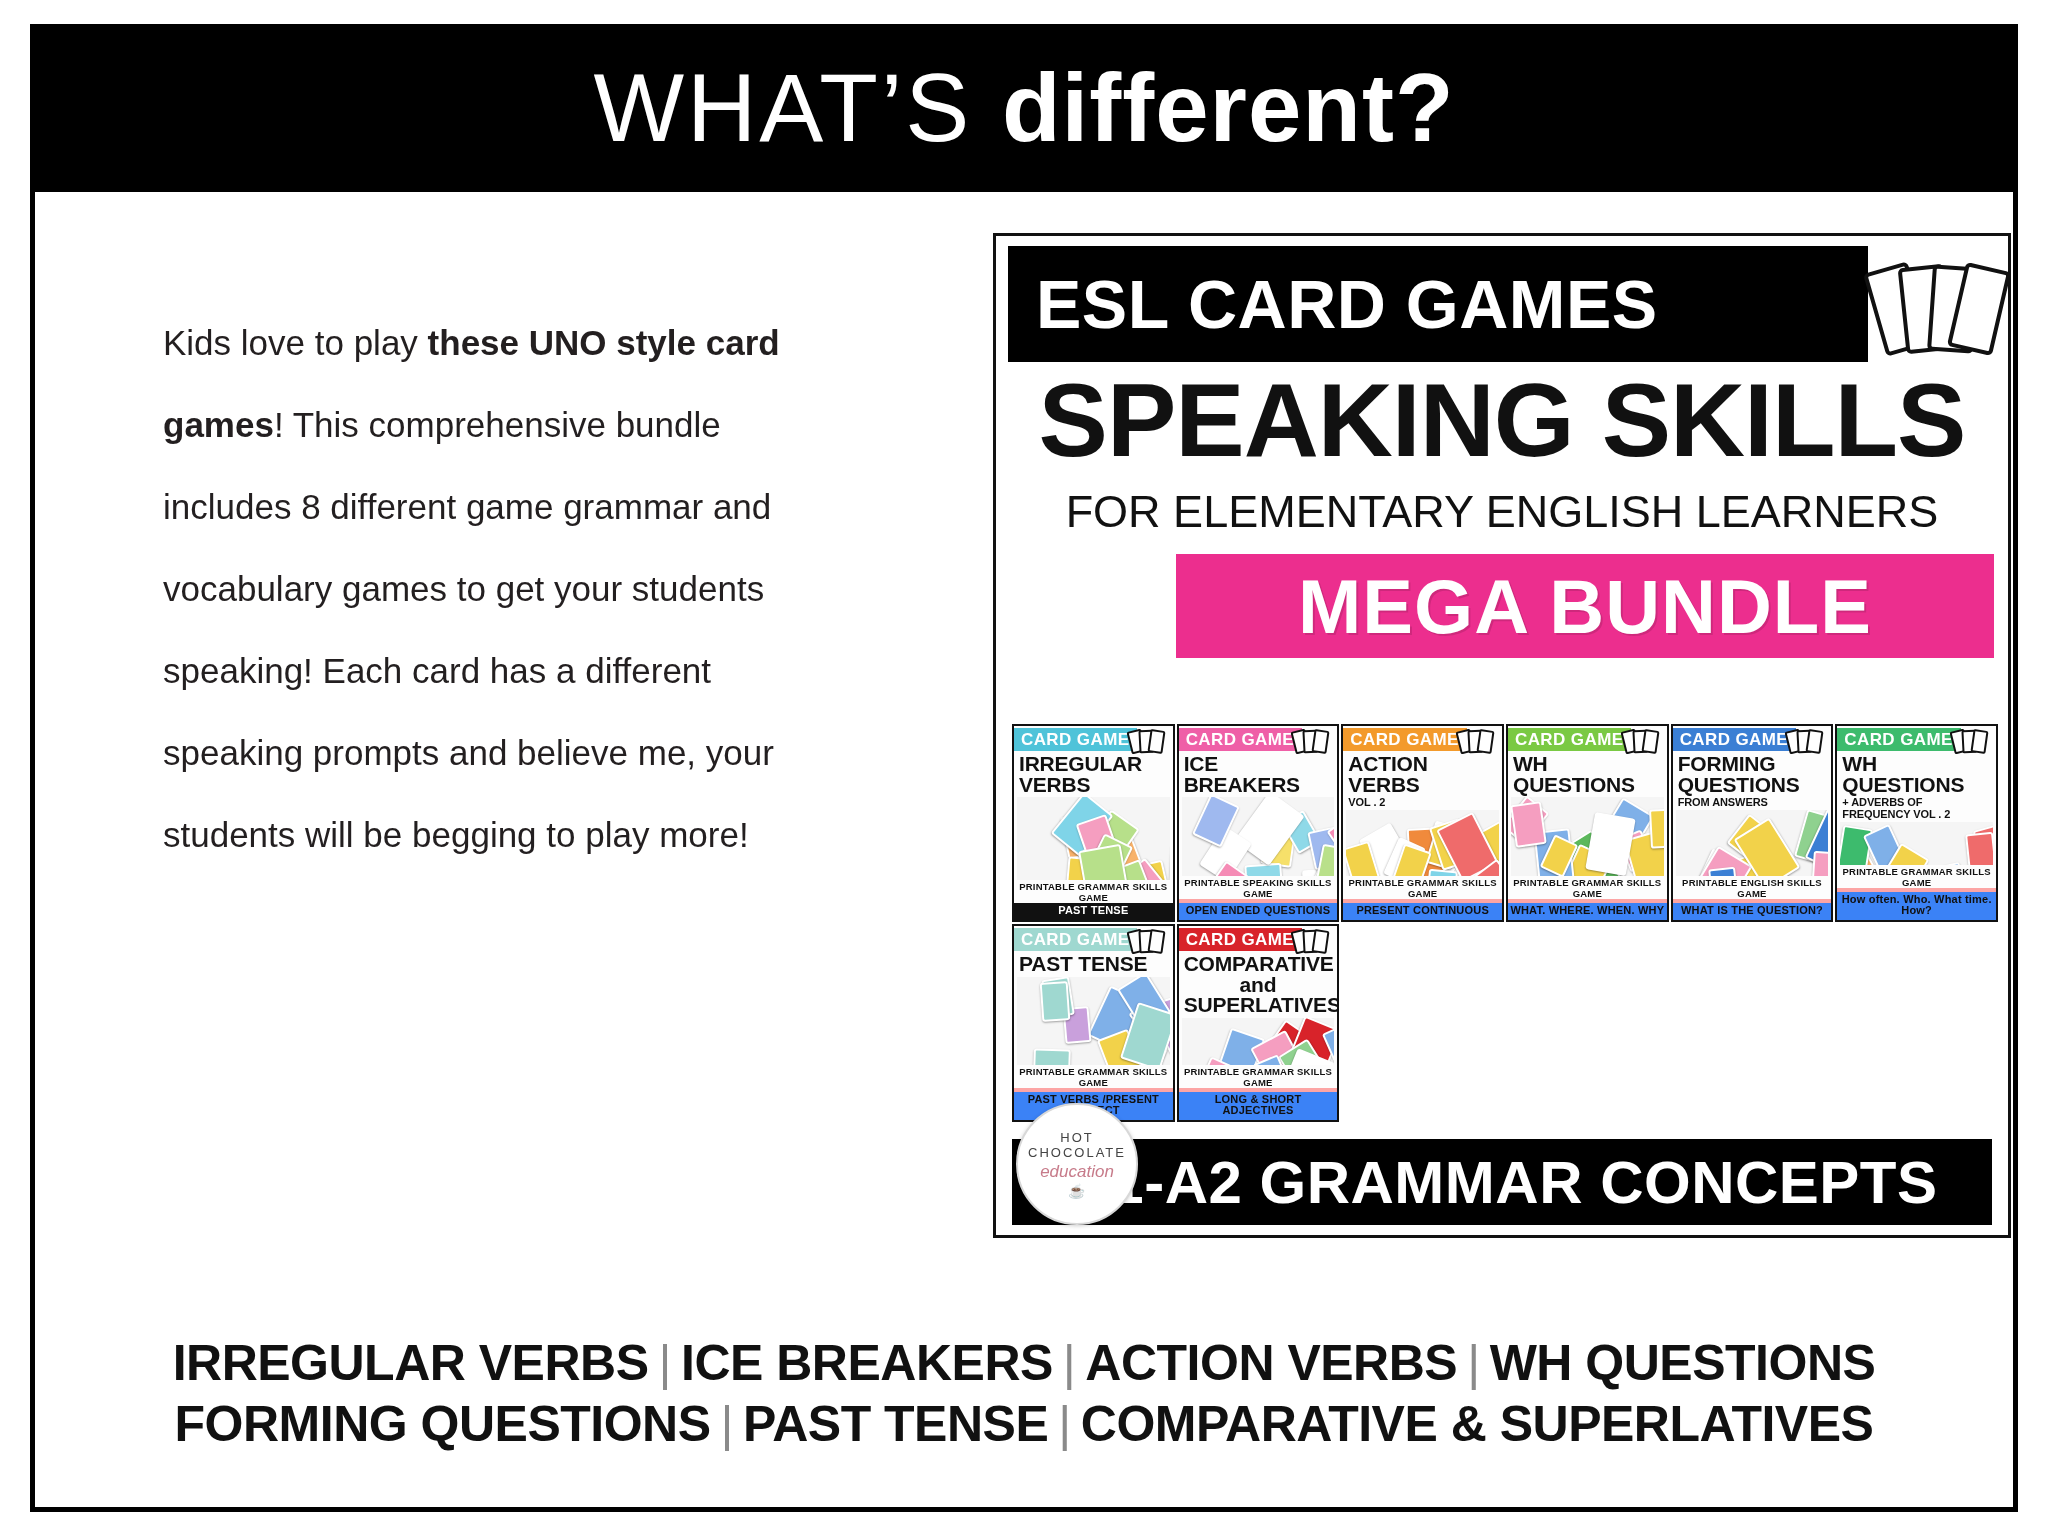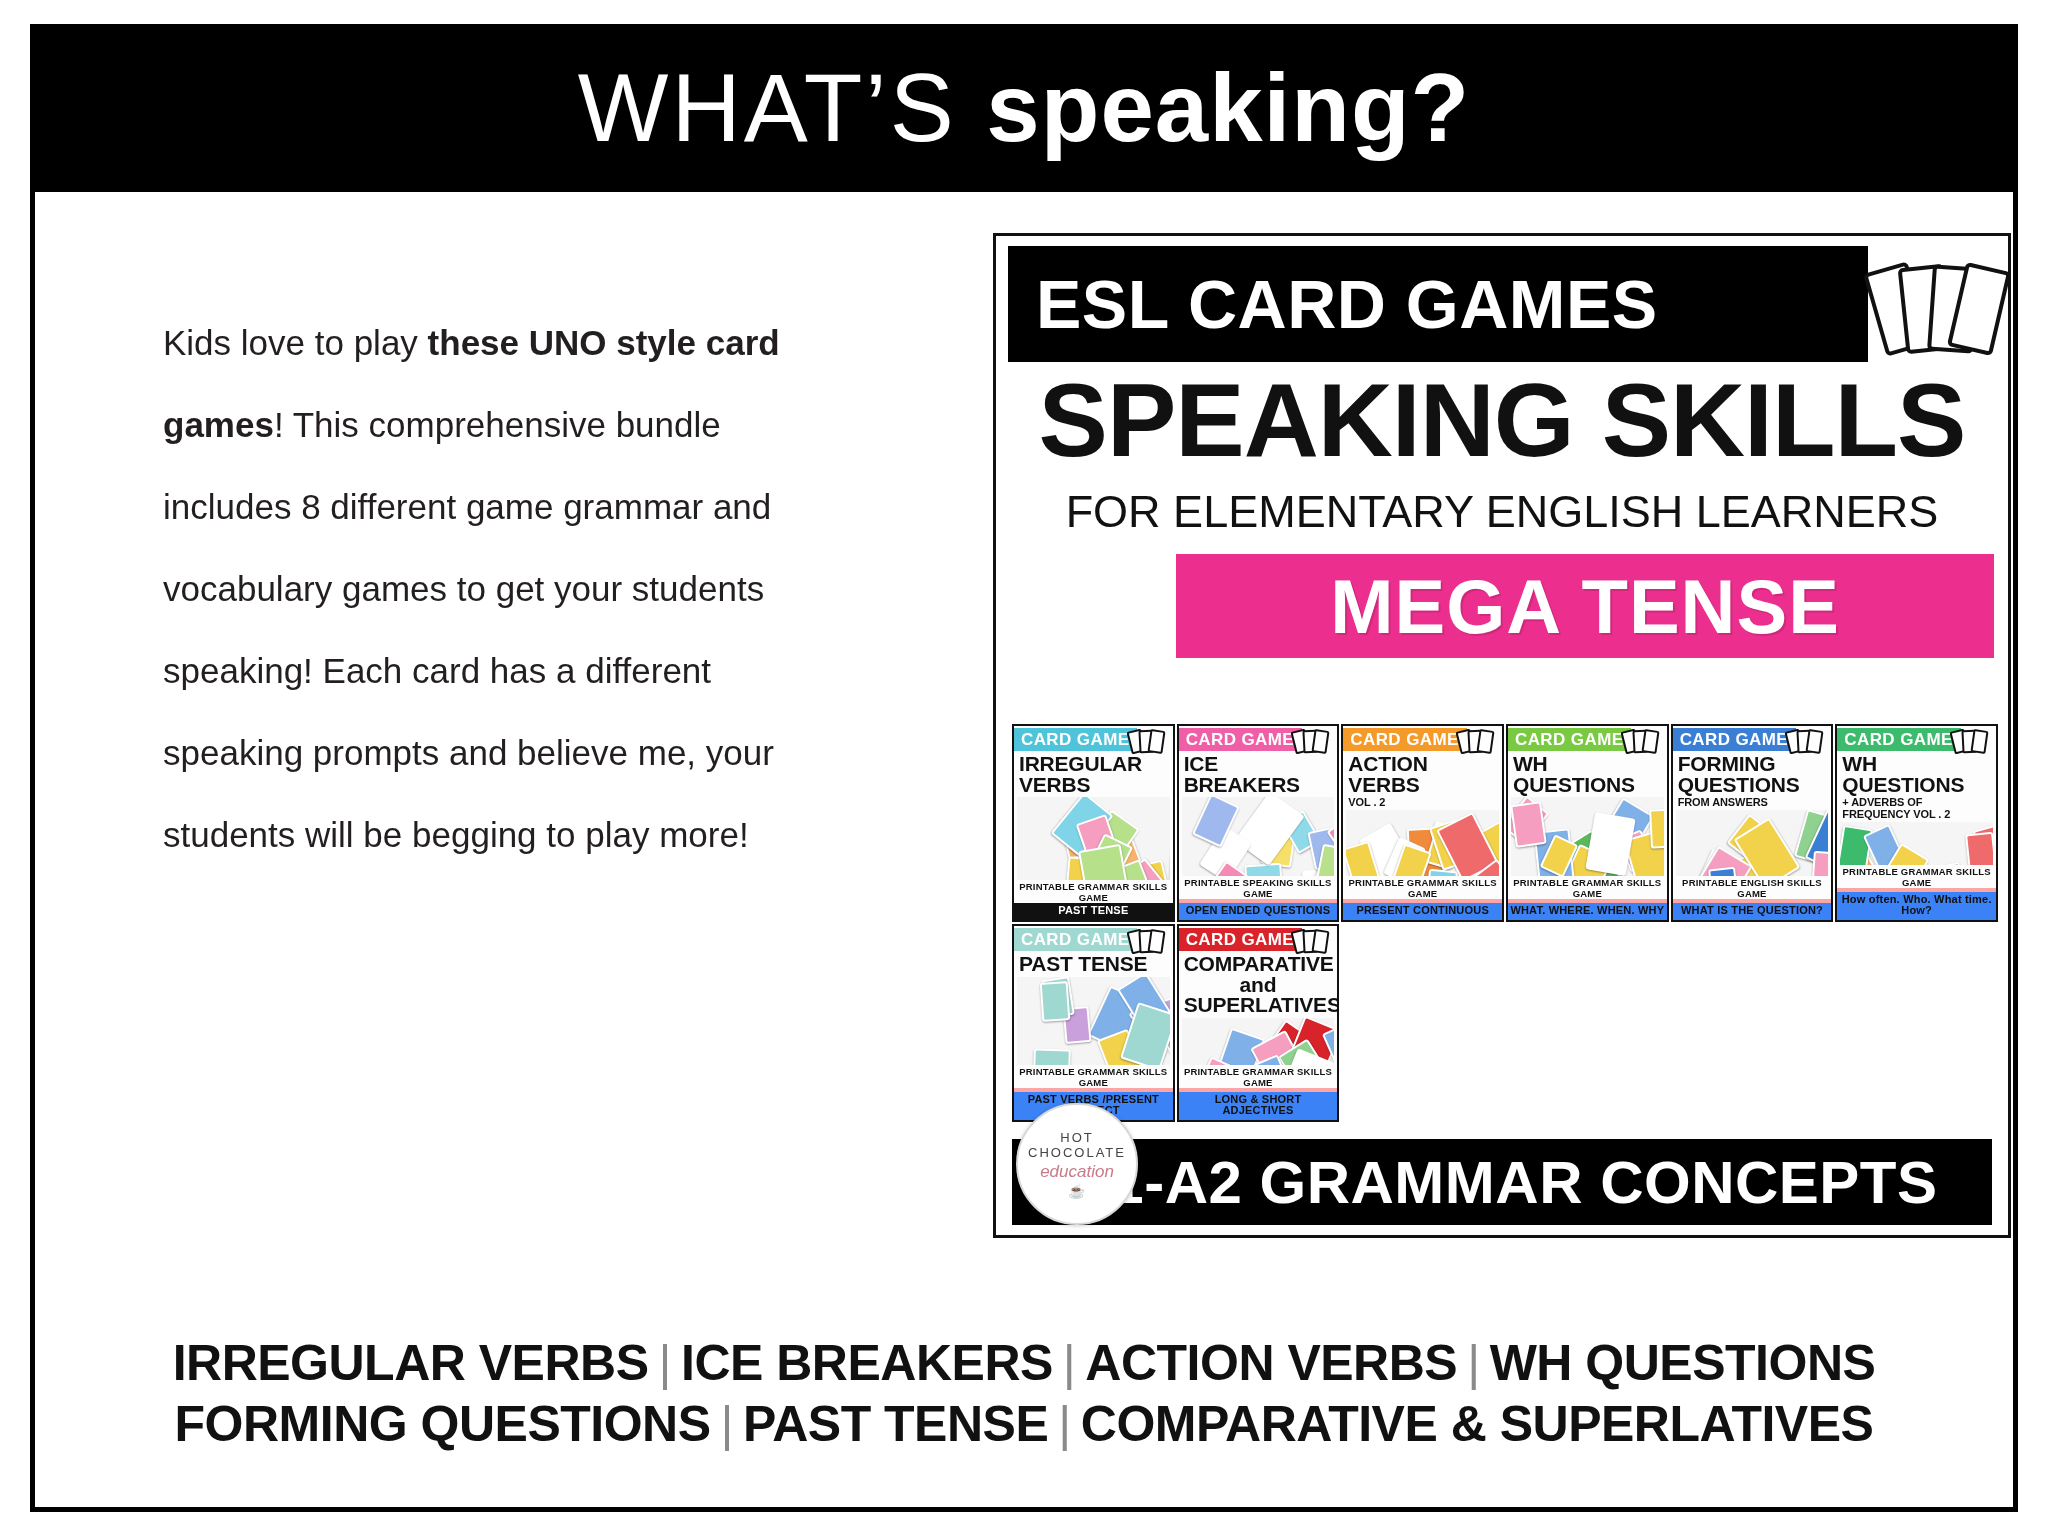--- a/index.html
+++ b/index.html
@@ -351,21 +351,21 @@
   }
 </style>
 </head>
 <body>
 
 <div class="page">
   <div class="frame">
 
     <div class="header-banner">
       <div class="header-title">
-        <span class="light">WHAT’S </span><span class="bold">speaking?</span>
+        <span class="light">WHAT’S </span><span class="bold">different?</span>
       </div>
     </div>
 
     <div class="body-area">
 
       <div class="paragraph">
         <span>Kids love to play </span><b>these UNO style card games</b><span>! This comprehensive bundle includes 8 different game grammar and vocabulary games to get your students speaking! Each card has a different speaking prompts and believe me, your students will be begging to play more!</span>
       </div>
 
       <div class="cover">
@@ -379,21 +379,21 @@
               <span class="c c2"></span>
               <span class="c c3"></span>
               <span class="c c4"></span>
           </div>
         </div>
 
         <div class="cover-headline">SPEAKING SKILLS</div>
         <div class="cover-sub">FOR ELEMENTARY ENGLISH LEARNERS</div>
 
         <div class="mega-bar">
-          <span>MEGA TENSE</span>
+          <span>MEGA BUNDLE</span>
         </div>
 
         <div class="grid">
             <div class="mini">
               <div class="mini-top">
                 <div class="tag" style="background: rgb(79, 195, 217);">CARD GAME</div>
                 <div class="mini-cards">
                   <i></i>
                   <i></i>
                   <i></i>

